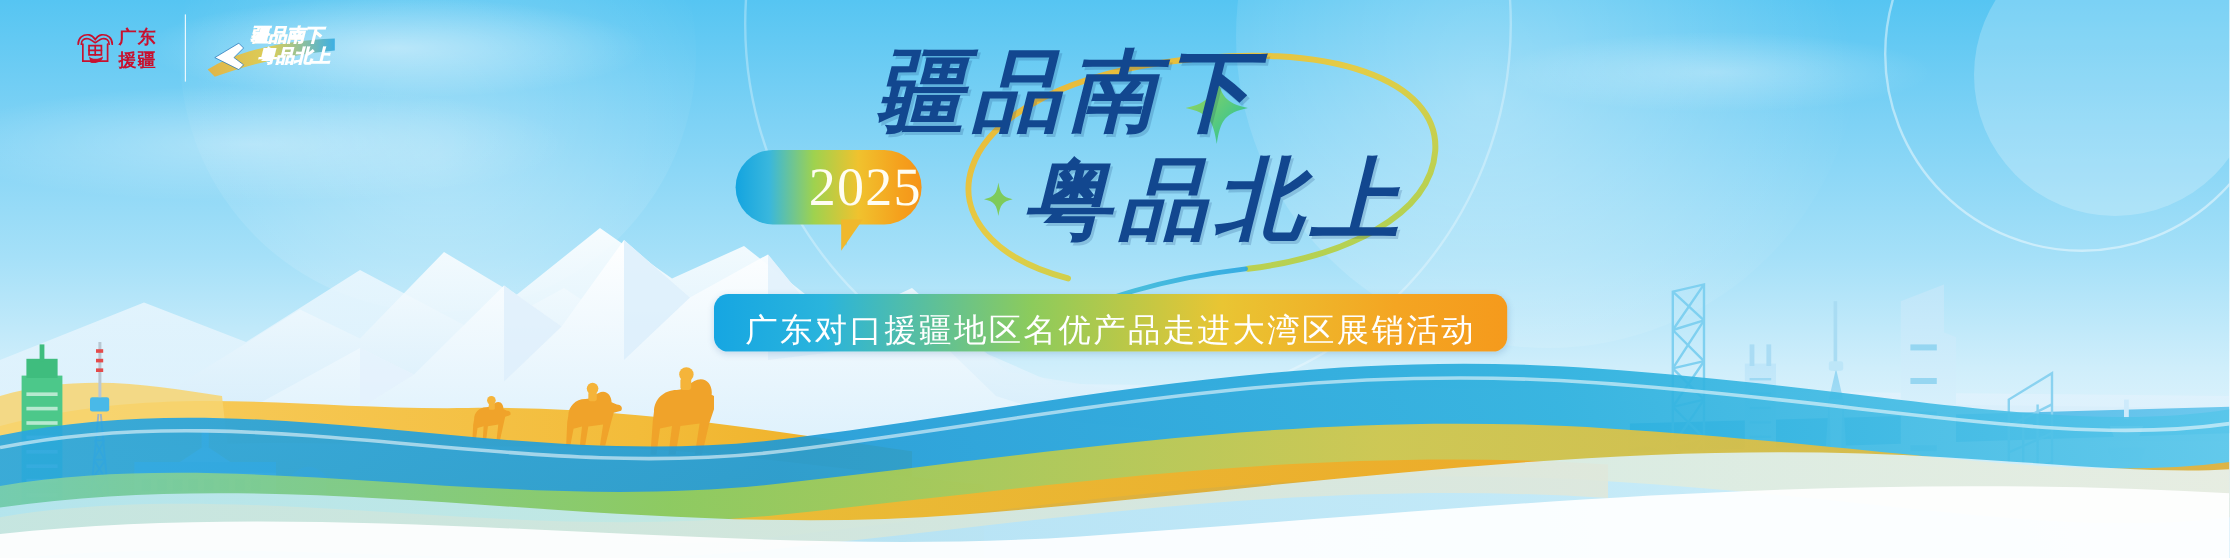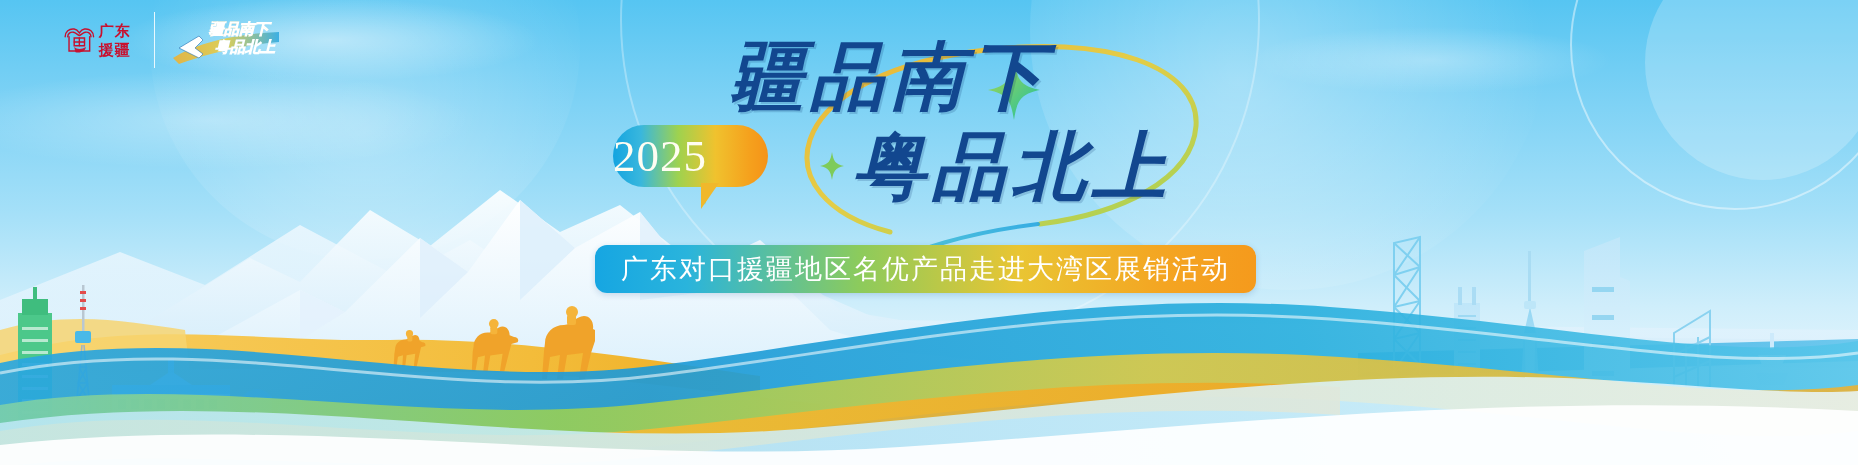--- a/index.html
+++ b/index.html
@@ -51,29 +51,29 @@
             font-weight:bold; font-style:italic; color:#12478f;
             font-size:74px; line-height:78px; letter-spacing:6px;
             text-shadow:2px 2px 0 rgba(10,50,110,.18); white-space:nowrap; }
   .t-line.l1 { margin-left:-10px; }
   .t-line.l2 { margin-left:112px; margin-top:12px; }
 
   
   .badge2025 { position:absolute; left:613px; top:125px; }
   .badge-body { position:relative; width:155px; height:62px; border-radius:31px;
     background:linear-gradient(90deg,#13a4e0 0%,#39b7dd 18%,#9ed24f 42%,#f0c22e 66%,#f5a11d 88%,#f59318 100%);
-    display:flex; align-items:center; justify-content:flex-start; }
+    display:flex; align-items:center; justify-content:flex-end; }
   .badge-text { font-family:"Liberation Serif","DejaVu Serif",serif; font-size:45px;
     color:#fffdf2; letter-spacing:1px; line-height:1; }
   .badge-tail { position:absolute; left:88px; top:58px; width:0; height:0;
     border-left:18px solid #f0b82c; border-bottom:26px solid transparent; }
 
   
   .sub-bar { position:absolute; left:595px; top:245px; height:48px; border-radius:12px;
-    padding:0 26px; display:flex; align-items:center;
+    padding:0 26px; display:flex; align-items:flex-end;
     background:linear-gradient(90deg,#16a6e2 0%,#2ab4dc 14%,#8ccb5c 40%,#e9c533 64%,#f4a522 86%,#f59a1c 100%);
     box-shadow:0 2px 6px rgba(20,80,140,.18); }
   .sub-text { font-family:"Liberation Sans","DejaVu Sans",sans-serif; font-size:27px;
     color:#ffffff; letter-spacing:2px; white-space:nowrap; font-weight:500; }
 
   
   .spark { position:absolute; }
 
   
   .waves { position:absolute; left:0; bottom:0; width:100%; height:220px; }

